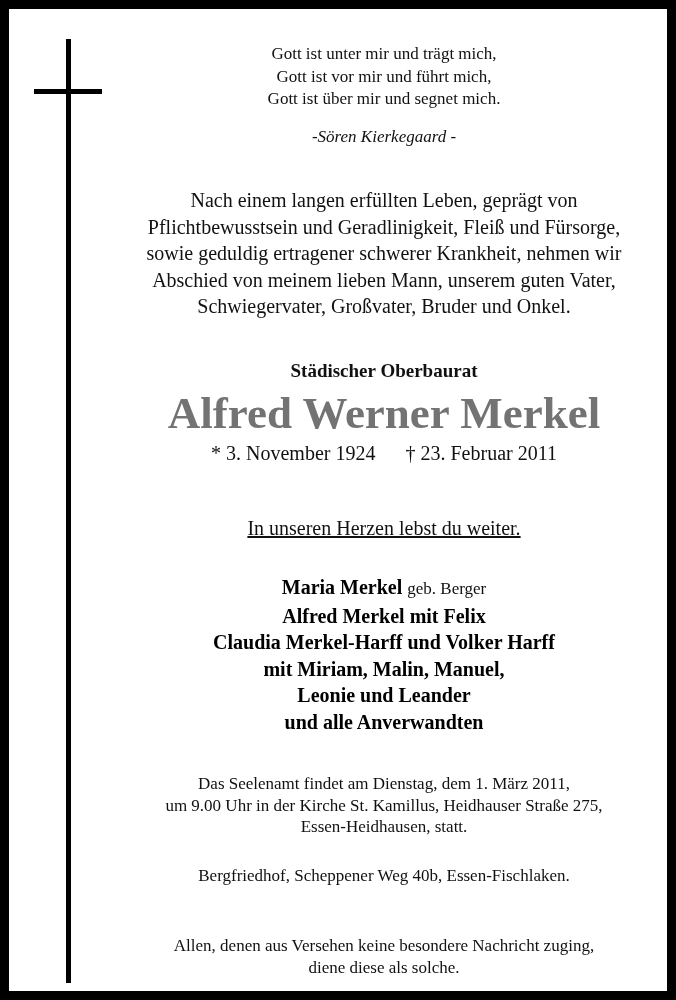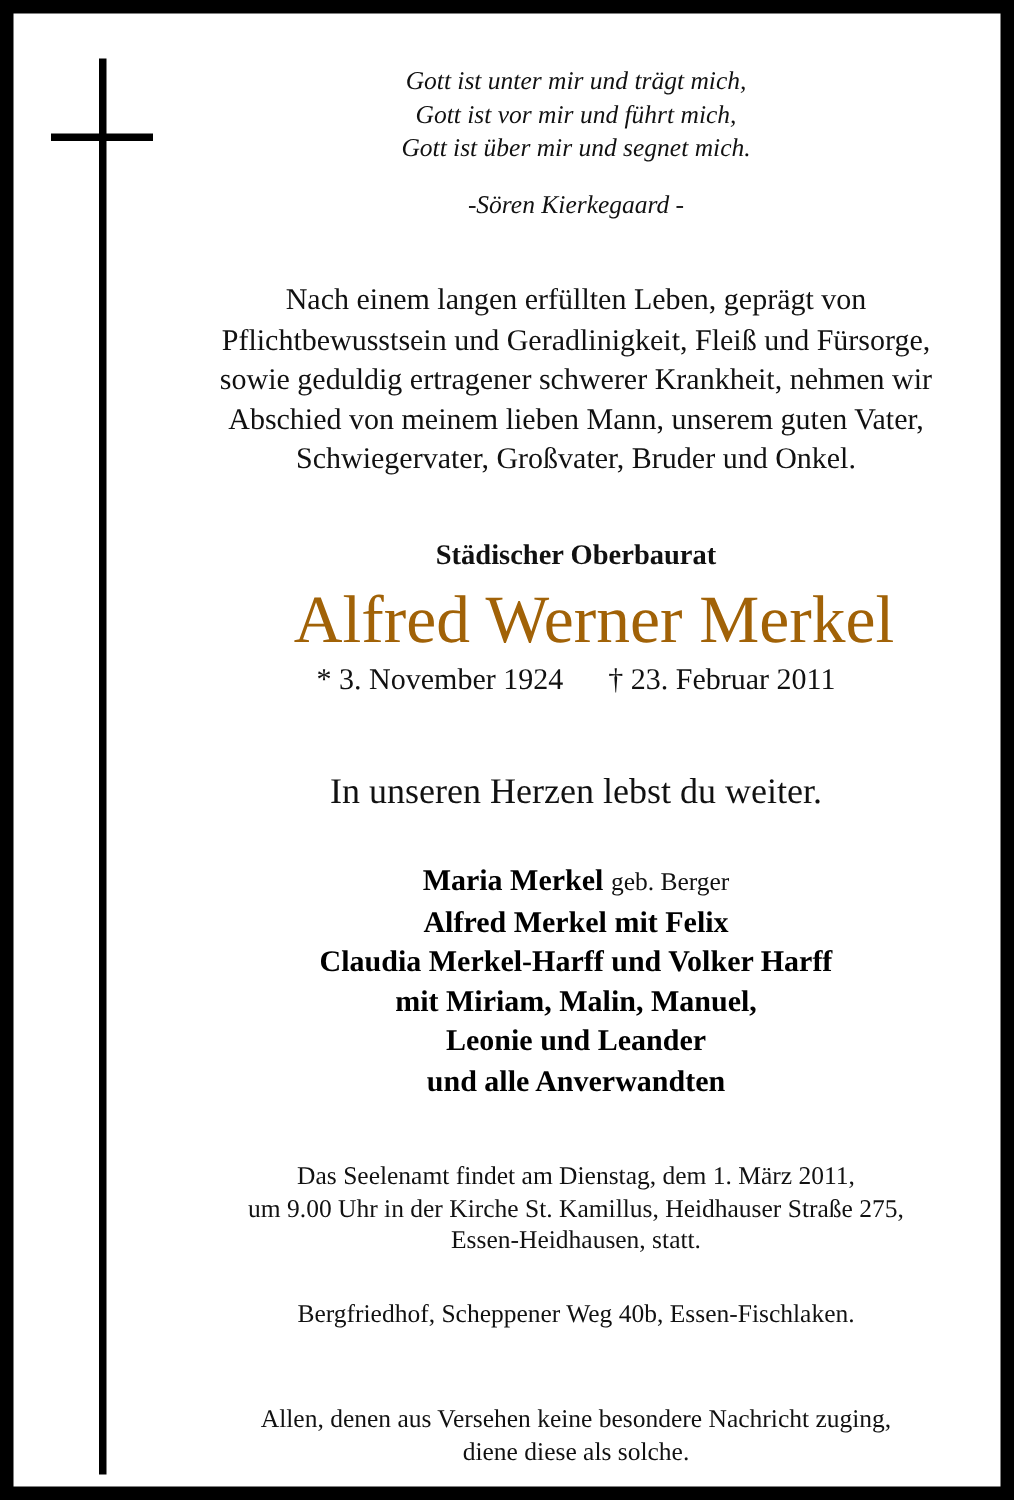--- a/index.html
+++ b/index.html
@@ -24,46 +24,46 @@
     }
     .content {
       position: absolute; left: 100px; top: 0; width: 550px;
       font-family: "Liberation Serif", "DejaVu Serif", serif;
       color: #111;
       text-align: center;
     }
     .line { display: block; white-space: nowrap; }
     .quote {
       position: absolute; left: 0; width: 550px; top: 34px;
-      font-style: italic; font-size: 17px; line-height: 22.5px;
+      font-size: 17px; line-height: 22.5px;
     }
     .quote-author {
       position: absolute; left: 0; width: 550px; top: 117px;
       font-style: italic; font-size: 17px; line-height: 22px;
     }
     .intro {
       position: absolute; left: 0; width: 550px; top: 178px;
       font-size: 20px; line-height: 26.5px;
     }
     .title {
       position: absolute; left: 0; width: 550px; top: 350px;
       font-weight: bold; font-size: 19px; line-height: 24px;
     }
     .name {
-      position: absolute; left: 12px; width: 550px; top: 378px;
-      font-weight: normal; font-size: 45px; line-height: 52px; color: #a16207;
+      position: absolute; left: 0; width: 550px; top: 378px;
+      font-weight: bold; font-size: 45px; line-height: 52px; color: #737373;
     }
     .dates {
       position: absolute; left: 0; width: 550px; top: 431px;
       font-size: 20px; line-height: 26px;
     }
     .dates .gap { display: inline-block; width: 30px; }
     .motto {
       position: absolute; left: 0; width: 550px; top: 506px;
-      font-size: 24px; line-height: 26px;
+      font-size: 20px; line-height: 26px; text-decoration: underline;
     }
     .family {
       position: absolute; left: 0; width: 550px; top: 565px;
       font-weight: bold; font-size: 20px; line-height: 26.5px; color: #000; text-align: center;
     }
     .family .nee { font-weight: normal; font-size: 17px; color: #111; }
     .service {
       position: absolute; left: 0; width: 550px; top: 764px;
       font-size: 17px; line-height: 21.5px;
     }

